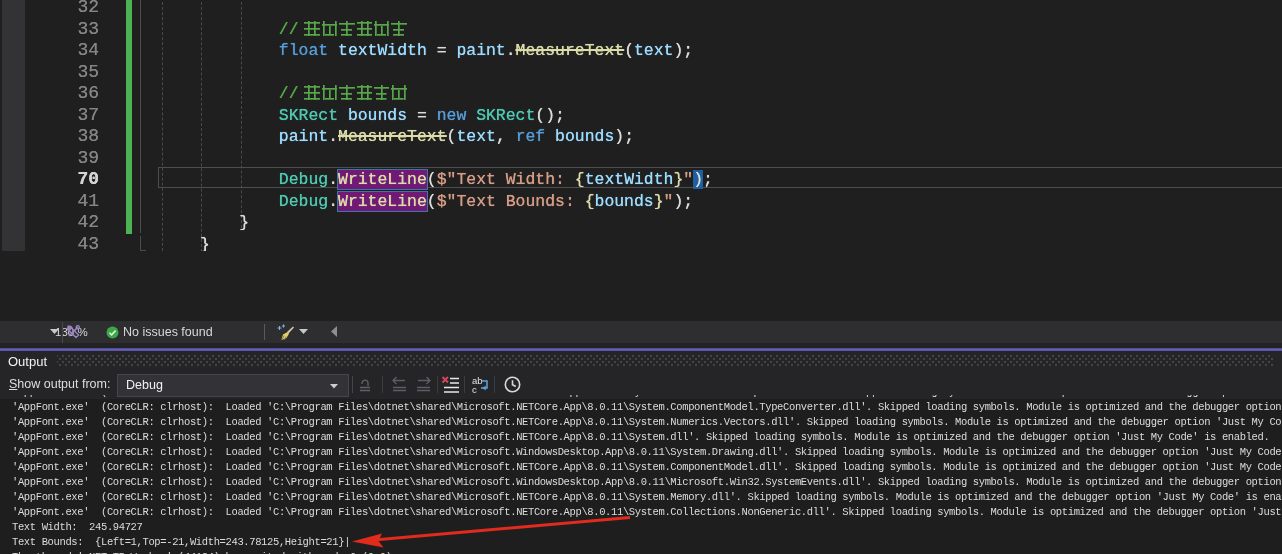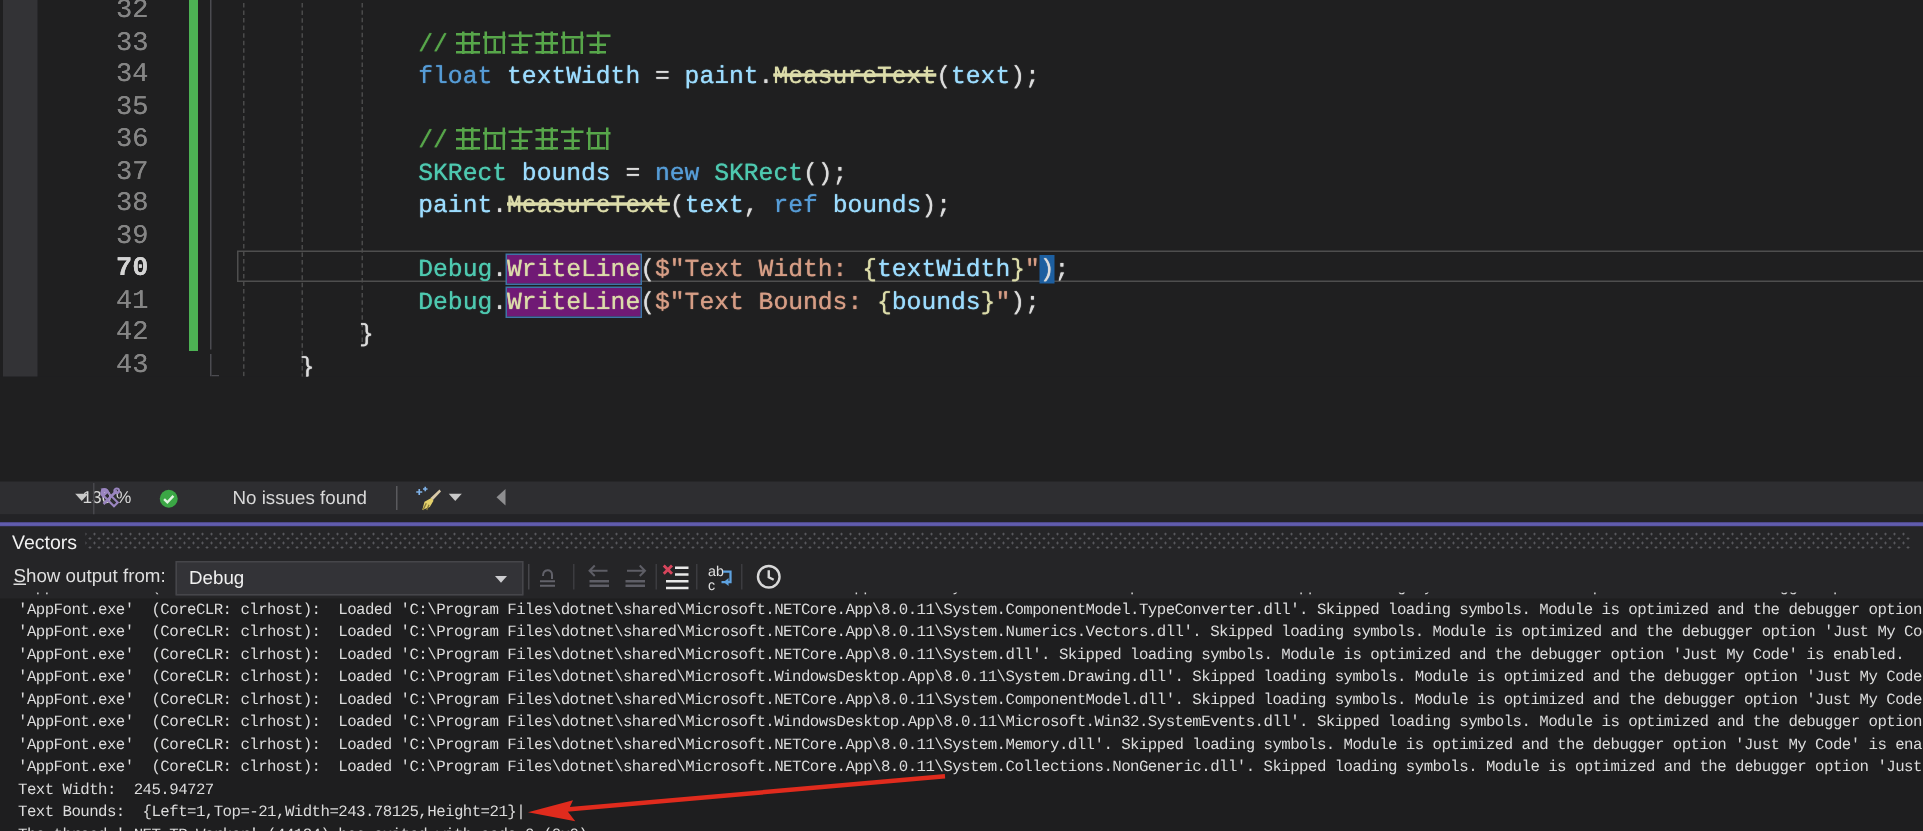--- a/index.html
+++ b/index.html
@@ -127,41 +127,41 @@
     <div class="abs sep" style="left:62px;top:1px;height:21px;background:#47474c;"></div>
     <svg class="abs" style="left:65px;top:3px;" width="17" height="16" viewBox="0 0 17 16">
       <path d="M3 3 C2 5,3 7,5 7.5 L11 13.5 L13.5 11 L7.5 5 C7 3,5.5 1.8,3.5 2.2 L6 4.5 L4.5 6 Z" fill="none" stroke="#9a85c0" stroke-width="1.4"></path>
       <path d="M13 3 L4 12" stroke="#9a85c0" stroke-width="1.7"></path>
       <circle cx="12.8" cy="3.2" r="1.6" fill="none" stroke="#9a85c0" stroke-width="1.3"></circle>
     </svg>
     <svg class="abs" style="left:106px;top:5px;" width="13" height="13" viewBox="0 0 13 13">
       <circle cx="6.5" cy="6.5" r="6" fill="#3ba745"></circle>
       <path d="M3.4 6.7 L5.6 8.9 L9.6 4.6" stroke="#dff4df" stroke-width="1.6" fill="none"></path>
     </svg>
-    <div class="abs sbtxt" style="left:123px;top:0;font-size:12.5px;margin-left:32px;">No issues found</div>
+    <div class="abs sbtxt" style="left:123px;top:0;font-size:12.5px;">No issues found</div>
     <div class="abs sep" style="left:264px;top:3px;height:16px;"></div>
     <svg class="abs" style="left:277px;top:3px;" width="18" height="17" viewBox="0 0 18 17">
       <path d="M10 8 L16 2.4 L17 3.6 L11.5 9.5 Z" fill="#d9c9a8"></path>
       <path d="M4.5 16 L6 10.5 L10.5 8 L12 9.8 L9.5 14 Z" fill="#e4d06b"></path>
       <path d="M5 16 L7.2 11.5 M7.5 16 L9 12.5" stroke="#8a7b3a" stroke-width="0.9"></path>
       <path d="M2.5 2 L2.5 6 M0.5 4 L4.5 4" stroke="#7fb2e8" stroke-width="1.1"></path>
       <path d="M6.5 0.5 L6.5 3.5 M5 2 L8 2" stroke="#7fb2e8" stroke-width="1.1"></path>
     </svg>
     <svg class="abs" style="left:299px;top:8px;" width="10" height="6">
         <path d="M0 0 L9 0 L4.5 5 Z" fill="#c8c8c8"></path>
       </svg>
     <svg class="abs" style="left:330px;top:5px;" width="8" height="12">
         <path d="M7 0 L7 11 L1 5.5 Z" fill="#8e8e90"></path>
       </svg>
   </div>
   <div class="abs" id="sb-gap"></div>
   <div class="abs" id="purpleline"></div>
 
   <div class="abs" id="output">
-    <div class="abs" id="otitle">Vectors</div>
+    <div class="abs" id="otitle">Output</div>
     <div class="abs" id="ogrip"></div>
     <div class="abs" style="left:0;top:43.5px;width:1282px;height:5px;overflow:hidden;">
         <div style="position:absolute;left:12px;top:-9.5px;font-family:'Liberation Mono',monospace;font-size:10.5px;letter-spacing:-0.37px;line-height:15px;color:#dcdcdc;white-space:pre;">'AppFont.exe'  (CoreCLR: clrhost):  Loaded 'C:\Program Files\dotnet\shared\Microsoft.NETCore.App\8.0.11\System.Runtime.InteropServices.dll'. Skipped loading symbols. Module is optimized and the debugger option 'Just My Code' is enabled.</div>
       </div>
     <div class="abs" id="otoolbar">
       <div class="abs" id="sofrom"><span style="text-decoration:underline">S</span>how output from:</div>
       <div class="abs" id="combo"><span style="padding-left:8px;">Debug</span>
         <svg class="abs" style="right:9px;top:9px;" width="9" height="5">
             <path d="M0 0 L8 0 L4 4.5 Z" fill="#cdcdd0"></path>
           </svg>

